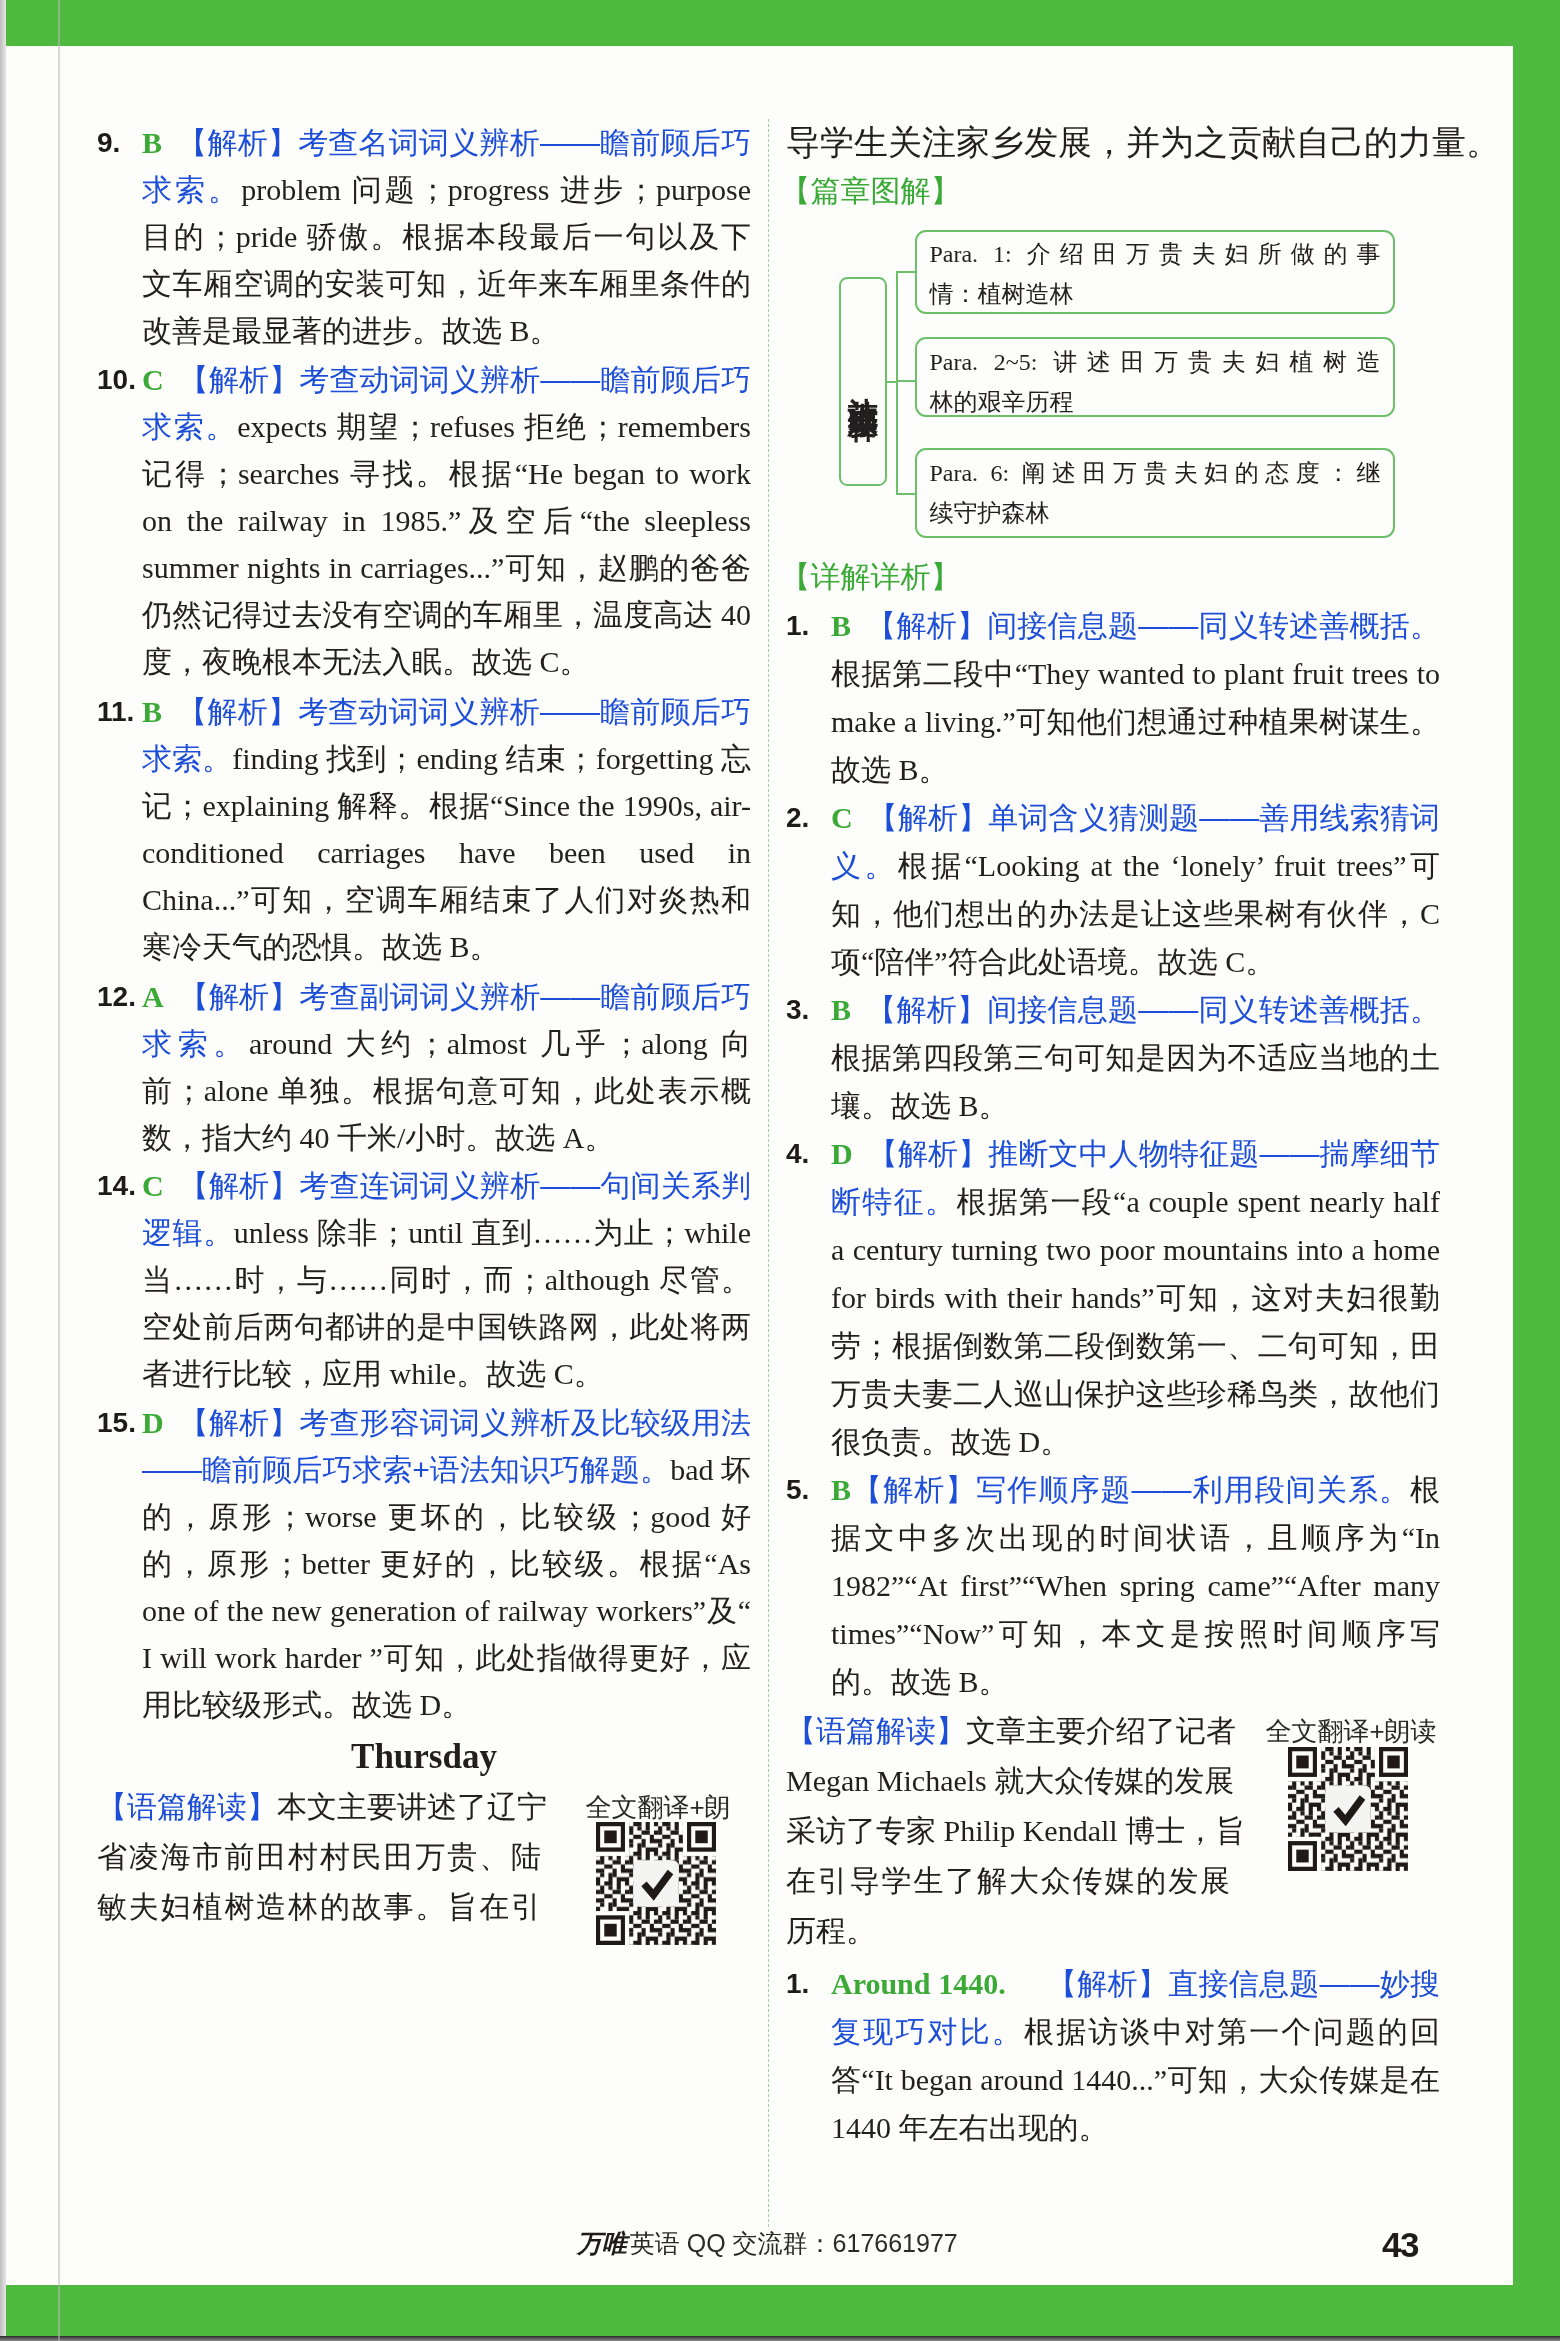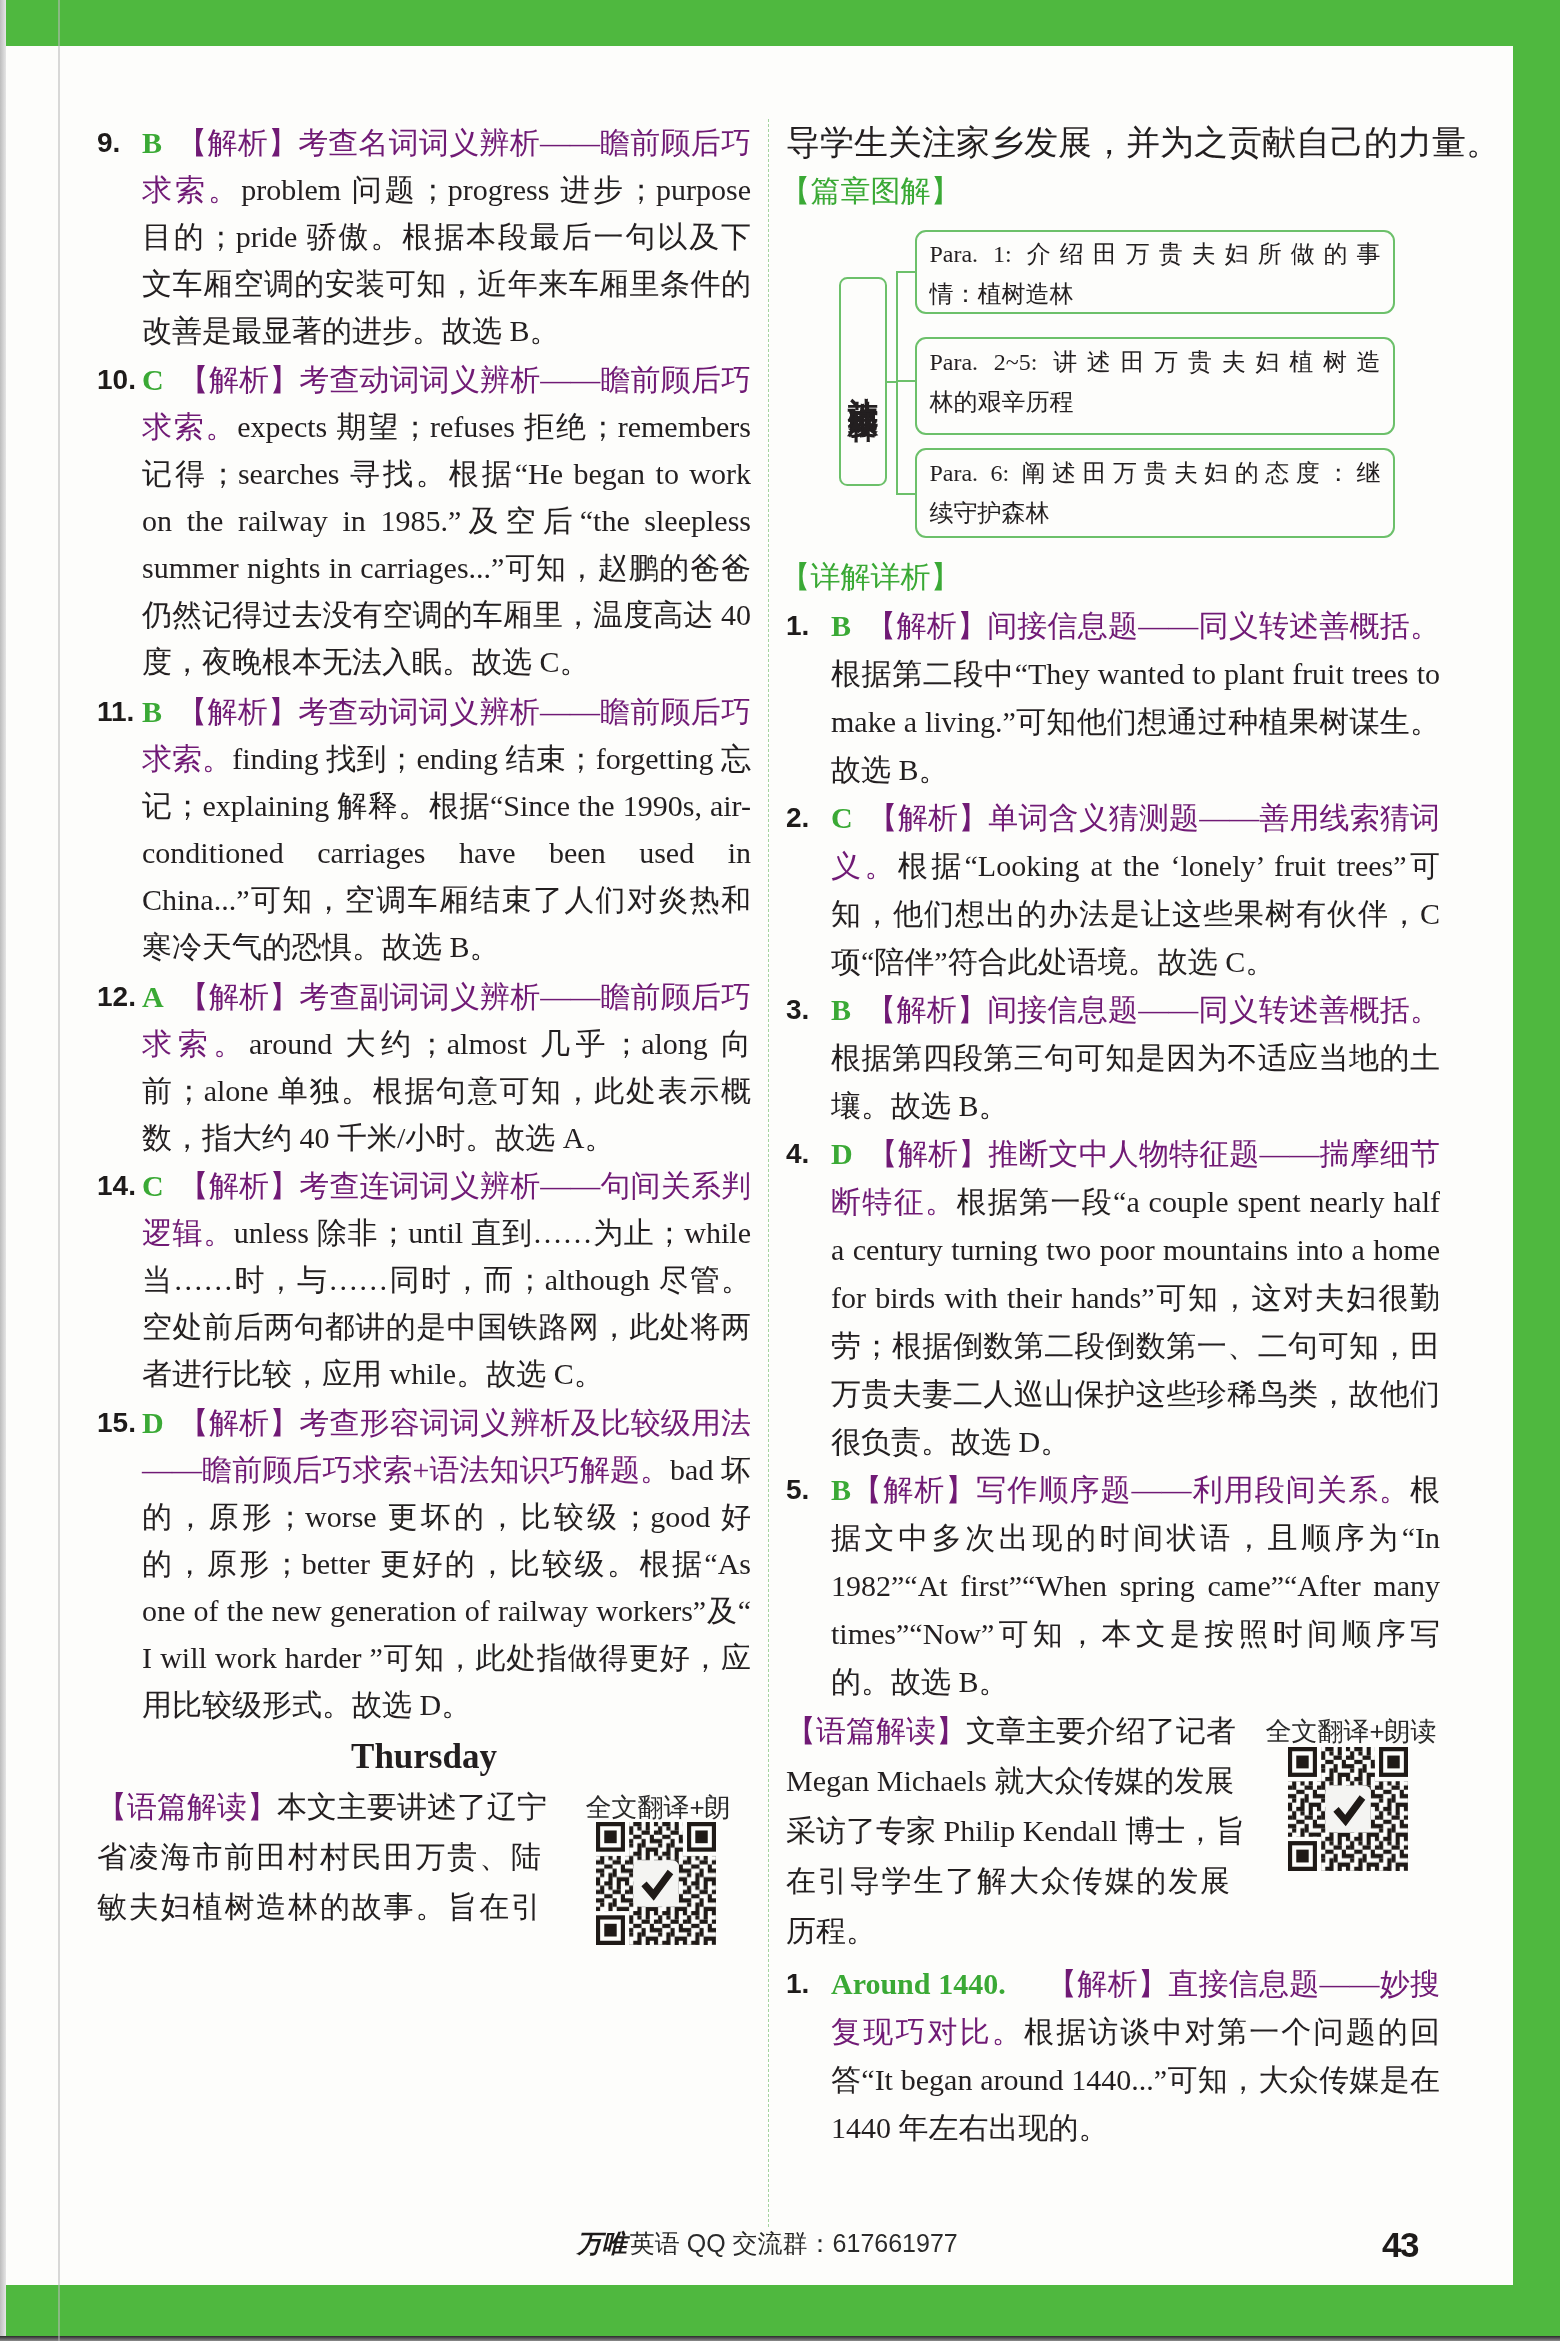--- a/index.html
+++ b/index.html
@@ -25,21 +25,21 @@
   .col-left .item { line-height: 47px; }
   .col-right .item { line-height: 48px; }
   .num {
     position: absolute; left: 0; top: 0;
     font-family: "Liberation Sans", "DejaVu Sans", sans-serif; font-weight: bold;
     font-size: 28px; color: #1e1b1a;
   }
   .ans { color: #3aa935; font-weight: bold; margin-right: 15px; }
   .ans.tight { margin-right: 0; }
   .ans.wide { margin-right: 41px; }
-  .lab, .head { color: #701a75; font-family: Liberation Serif, serif; }
+  .lab, .head { color: #1d4ed8; font-family: Liberation Sans, sans-serif; }
   .body-txt { color: #231f20; }
 
   .l9 { min-height: 237px; } .l10 { min-height: 332px; } .l11 { min-height: 285px; }
   .l12 { min-height: 189px; } .l13 { min-height: 237px; } .l14 { min-height: 237px; } .l15 { min-height: 332px; }
   .r1 { min-height: 191px; } .r2 { min-height: 191px; } .r3 { min-height: 144px; }
   .r4 { min-height: 335px; } .r5 { min-height: 240px; }
 
   .day-title {
     height: 50px; line-height: 50px; text-align: center;
     font-family: "Liberation Serif", "DejaVu Serif", serif; font-weight: bold; font-size: 35px; color: #231f20;
@@ -180,21 +180,21 @@
     <div class="dg-line" style="left:100px;top:166px;width:11px;height:2.1px;"></div>
     <div class="dg-line" style="left:110px;top:56px;width:2.1px;height:224px;"></div>
     <div class="dg-line" style="left:110px;top:56px;width:18.7px;height:2.1px;"></div>
     <div class="dg-line" style="left:110px;top:165px;width:18.7px;height:2.1px;"></div>
     <div class="dg-line" style="left:110px;top:278px;width:18.7px;height:2.1px;"></div>
 
     <div class="pbox" style="top:14.5px;height:84px;">
       <div class="pl fill">Para. 1: 介绍田万贵夫妇所做的事</div>
       <div class="pl">情：植树造林</div>
     </div>
-    <div class="pbox" style="top:122px;height:98px;">
+    <div class="pbox" style="top:122px;height:80px;">
       <div class="pl fill">Para. 2~5: 讲述田万贵夫妇植树造</div>
       <div class="pl">林的艰辛历程</div>
     </div>
     <div class="pbox" style="top:233px;height:90px;">
       <div class="pl fill">Para. 6: 阐述田万贵夫妇的态度：继</div>
       <div class="pl">续守护森林</div>
     </div>
   </div>
 
   <div class="section-label details-label">【详解详析】</div>

